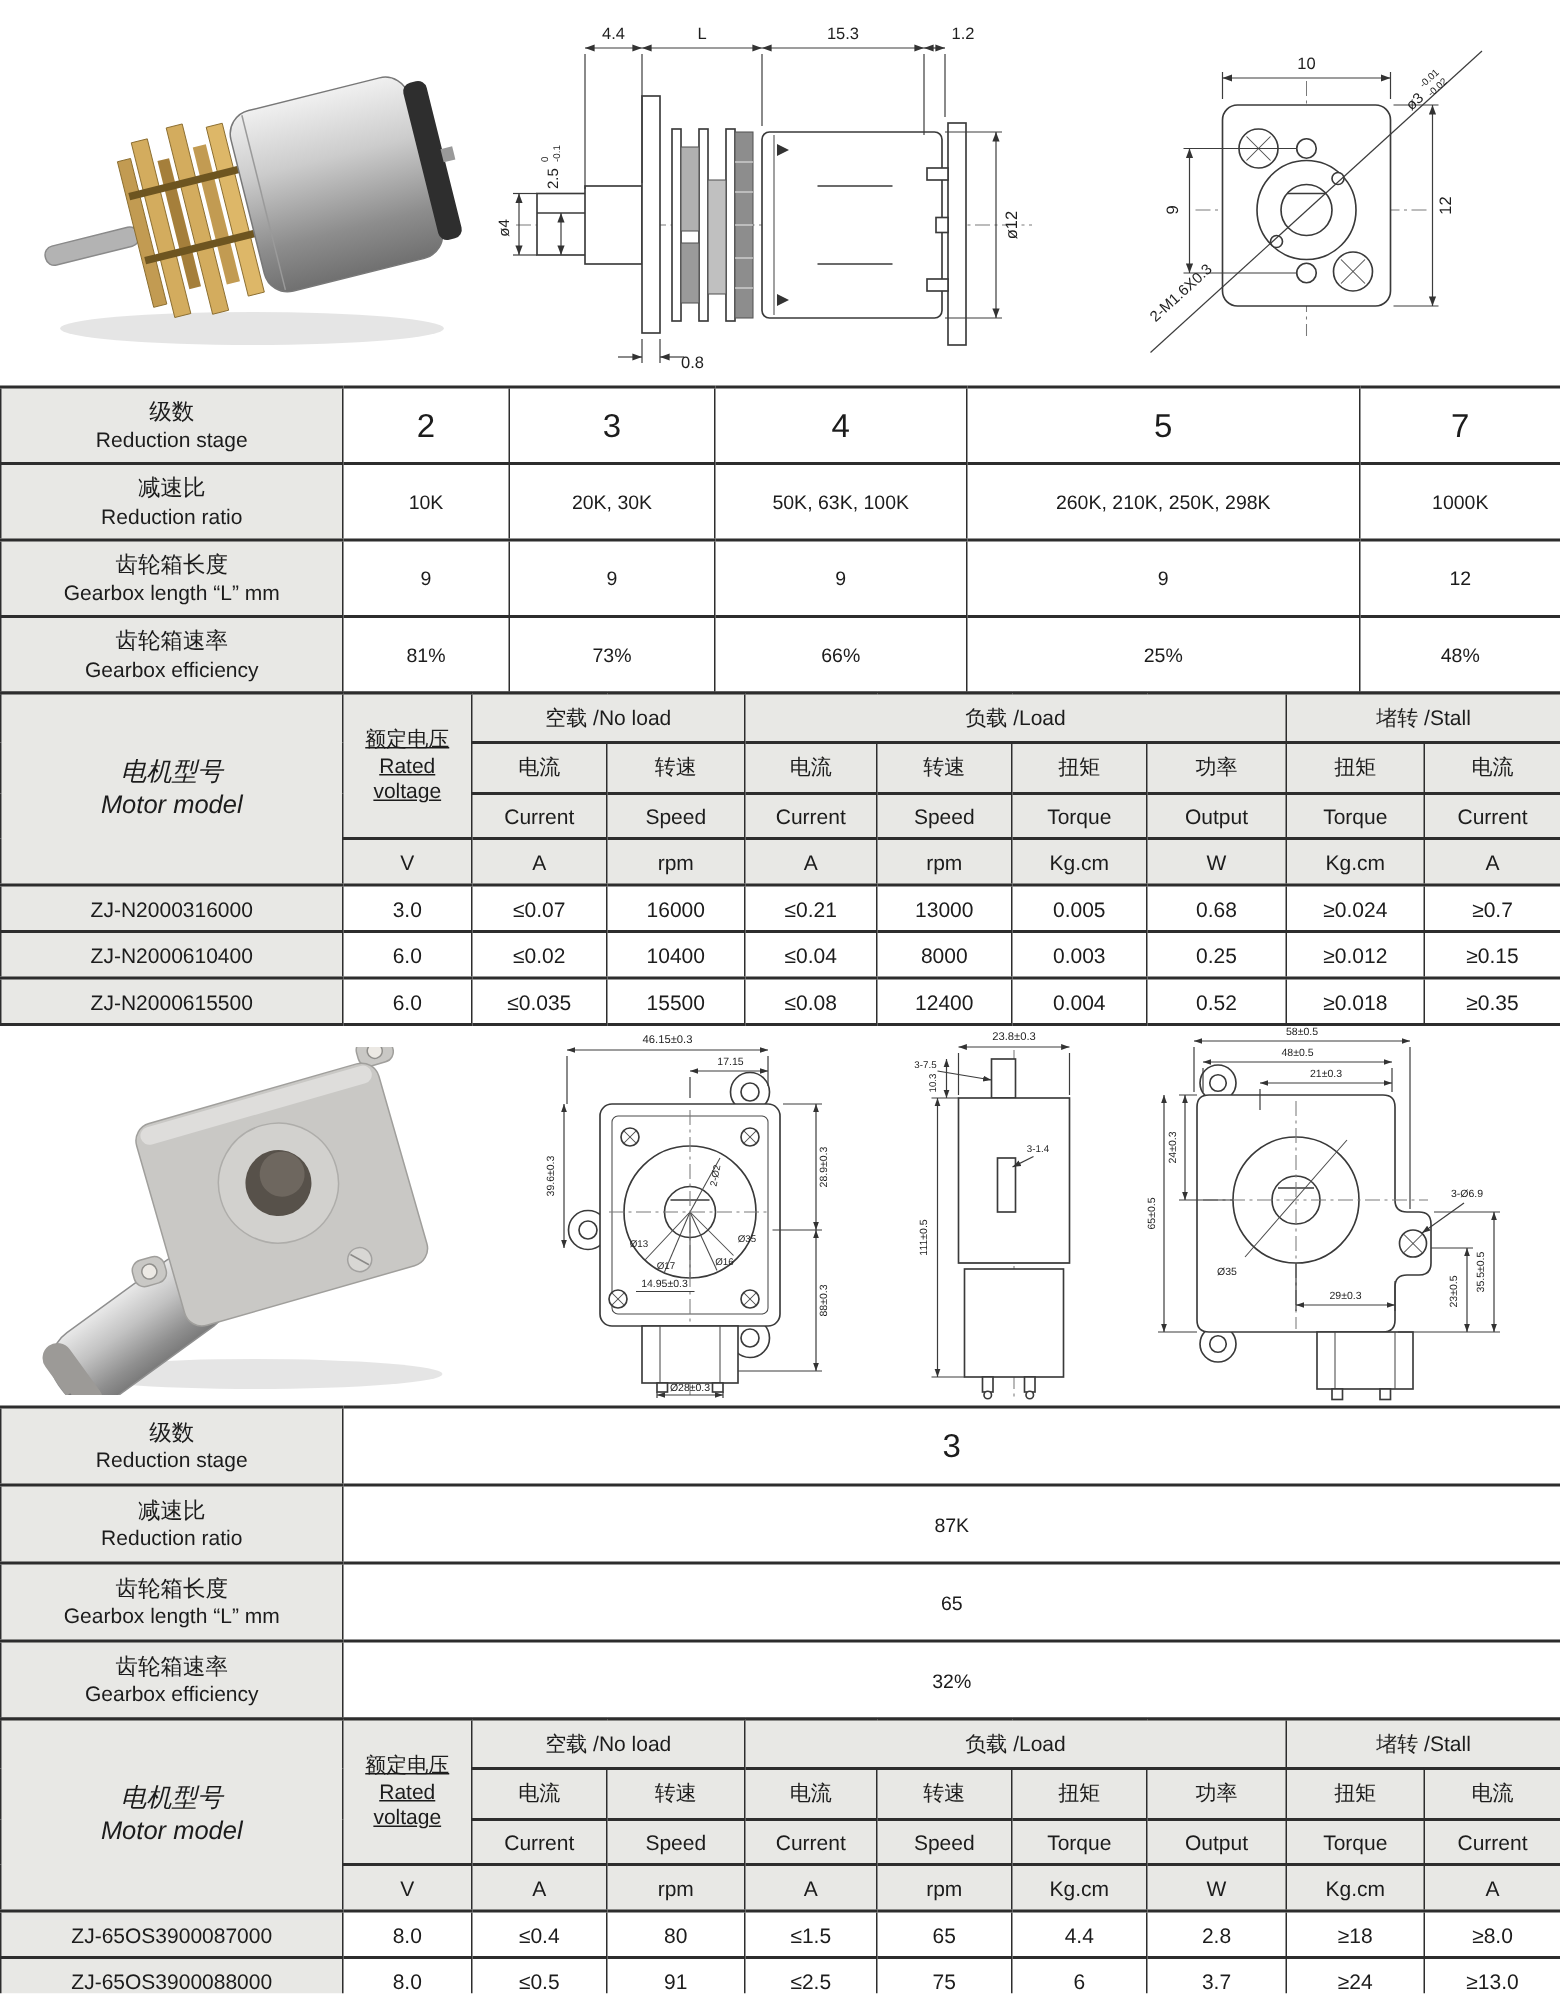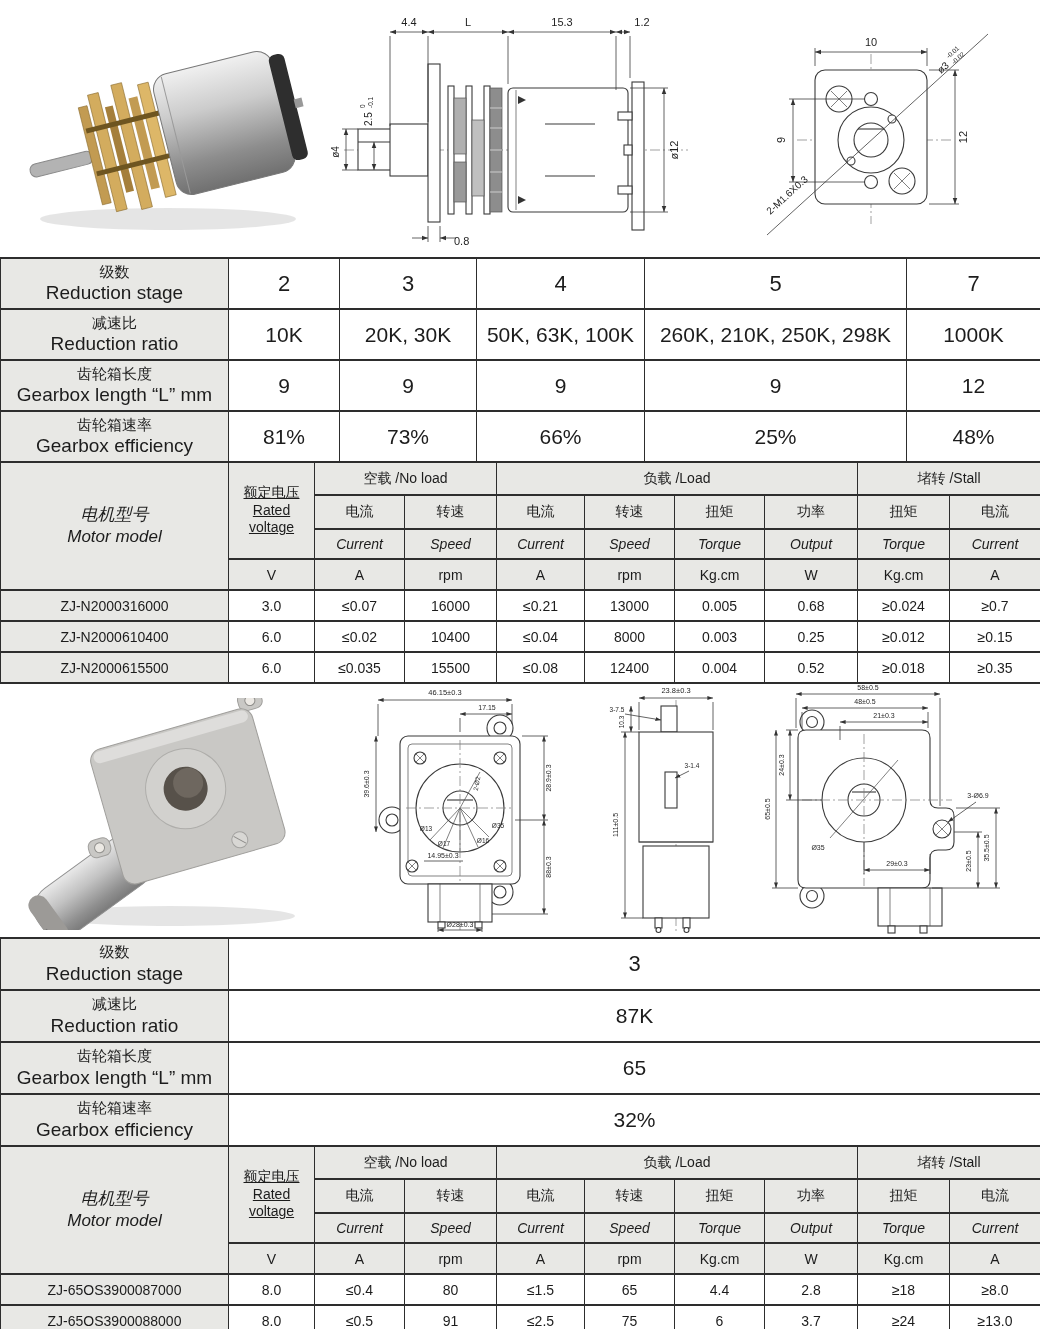--- a/index.html
+++ b/index.html
@@ -11,29 +11,29 @@
   table { border-collapse:collapse; table-layout:fixed; width:1040px; }
   th, td {
     border-left:1px solid #2d2d2d; border-right:1px solid #2d2d2d;
     border-top:2px solid #2d2d2d; border-bottom:2px solid #2d2d2d;
     text-align:center; vertical-align:middle; padding:0 2px; font-weight:normal;
   }
   .lbl, .motor thead th { background:#e8e8e5; }
   .motor tbody td:first-child { background:#e8e8e5; }
   .spec tr { height:51px; }
   .spec2 tr { height:52px; }
-  .spec td { font-size:21px; }
+  .spec td { font-size:13px; }
   .spec td.big { font-size:22px; }
   .cn { font-size:15px; line-height:1.3; }
-  .en { font-size:19px; line-height:1.25; }
+  .en { font-size:14px; line-height:1.25; }
   .motor { margin-top:-2px; }
   .motor thead th { font-size:14px; }
   .motor thead tr.h1 { height:33px; }
   .motor thead tr.h2 { height:34px; }
-  .motor thead tr.h3 { height:30px;font-style:italic; }
+  .motor thead tr.h3 { height:30px; }
   .motor thead tr.h4 { height:31px; }
   .motor tbody tr { height:31px; }
   .motor tbody td { font-size:14px; }
   .model-h .cn, .model-h .en { font-size:17px;font-style:italic; }
   .rated-h div { font-size:14px; line-height:1.25;text-decoration:underline; }
 
   
   svg .ln { stroke:#3a3a3a; stroke-width:1.1; fill:none; }
   svg .thin { stroke:#4a4a4a; stroke-width:0.7; fill:none; }
   svg .fillw { fill:#ffffff; stroke:#3a3a3a; stroke-width:1.1; }

